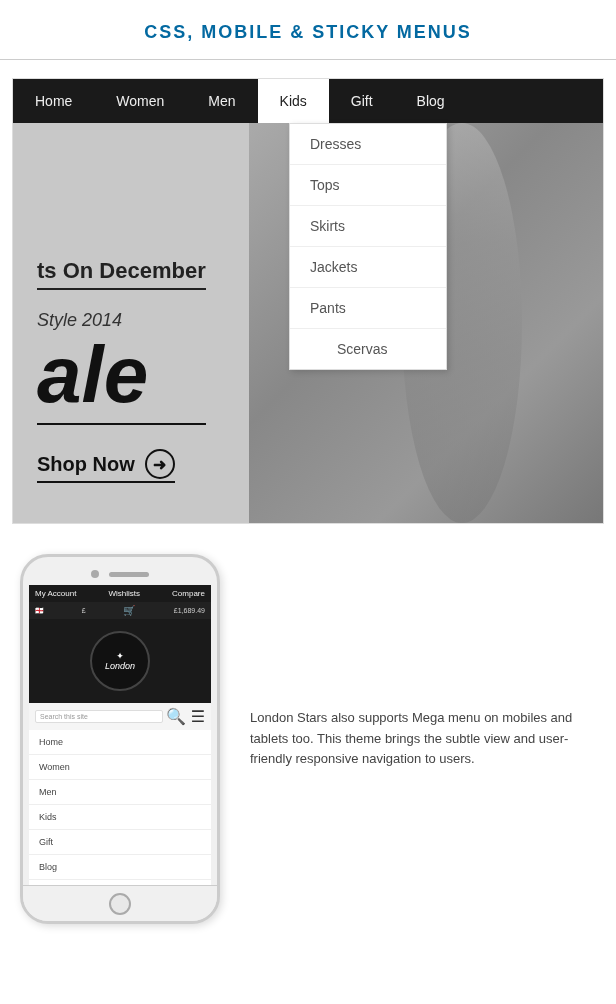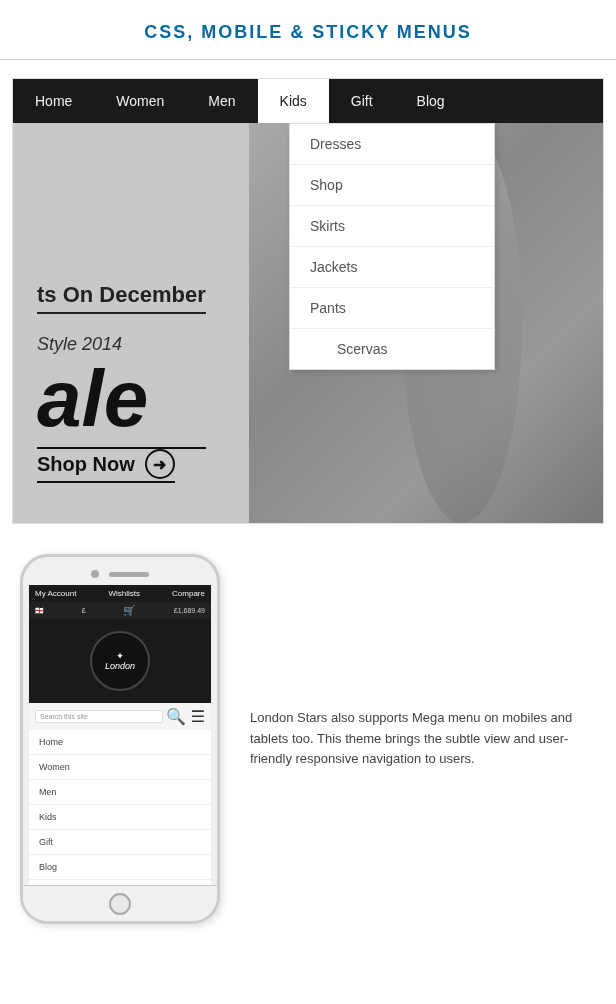--- a/index.html
+++ b/index.html
@@ -57,21 +57,21 @@
       color: #222;
     }
 
     
     .dropdown-menu {
       position: absolute;
       top: 44px;
       left: 276px;
       background: #fff;
       border: 1px solid #ddd;
-      width: 206px;
+      width: 158px;
       z-index: 20;
       box-shadow: 2px 2px 6px rgba(0,0,0,0.15);
     }
     .dropdown-item {
       padding: 12px 20px;
       font-size: 14px;
       color: #555;
       cursor: pointer;
       border-bottom: 1px solid #eee;
     }
@@ -131,20 +131,21 @@
       margin-bottom: 4px;
       font-style: italic;
     }
     .hero-title {
       font-size: 80px;
       font-weight: 900;
       color: #111;
       line-height: 1;
       border-bottom: 2px solid #111;
       padding-bottom: 8px;
+      margin-bottom: 24px;
       font-style: italic;
     }
     .shop-now-btn {
       display: inline-flex;
       align-items: center;
       gap: 10px;
       font-size: 20px;
       font-weight: bold;
       color: #111;
       text-decoration: none;
@@ -332,21 +333,21 @@
     <div class="nav-item">Home</div>
     <div class="nav-item">Women</div>
     <div class="nav-item">Men</div>
     <div class="nav-item active">Kids</div>
     <div class="nav-item">Gift</div>
     <div class="nav-item">Blog</div>
   </div>
 
   <div class="dropdown-menu">
     <div class="dropdown-item">Dresses</div>
-    <div class="dropdown-item">Shop</div>
+    <div class="dropdown-item">Tops</div>
     <div class="dropdown-item">Skirts</div>
     <div class="dropdown-item">Jackets</div>
     <div class="dropdown-item">Pants</div>
     <div class="dropdown-item">Scervas</div>
   </div>
 
   <div class="hero-section">
     <div class="hero-bg"></div>
     <div class="hero-content">
       <div class="hero-subtitle">ts On December</div>

